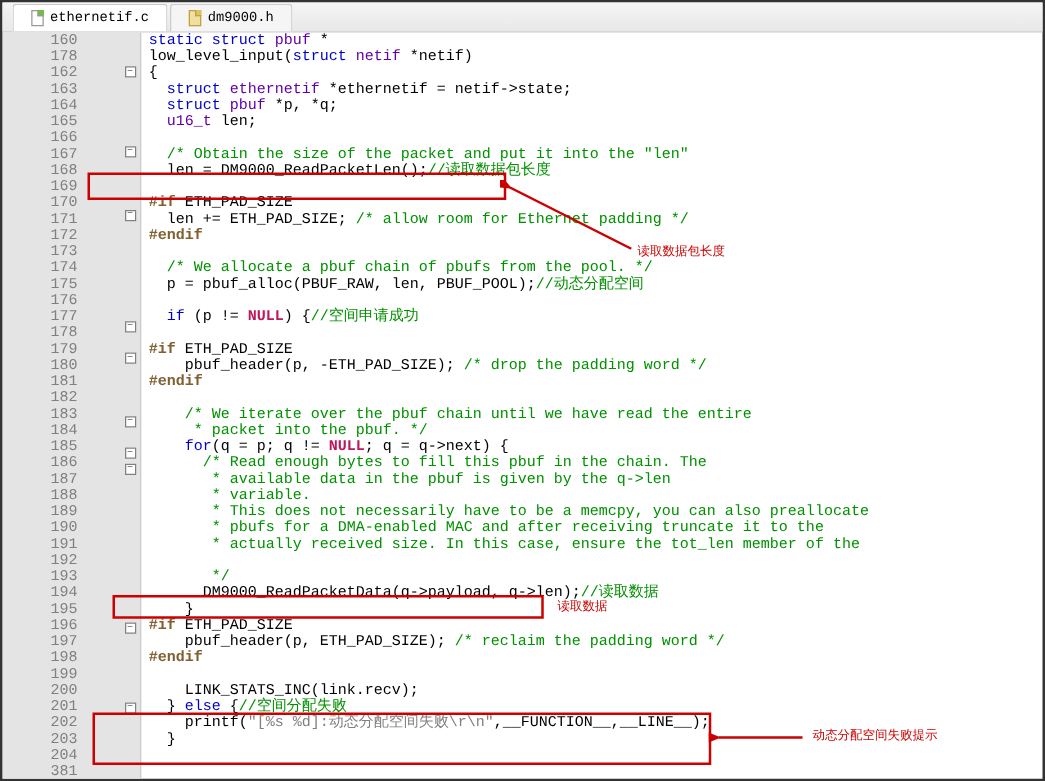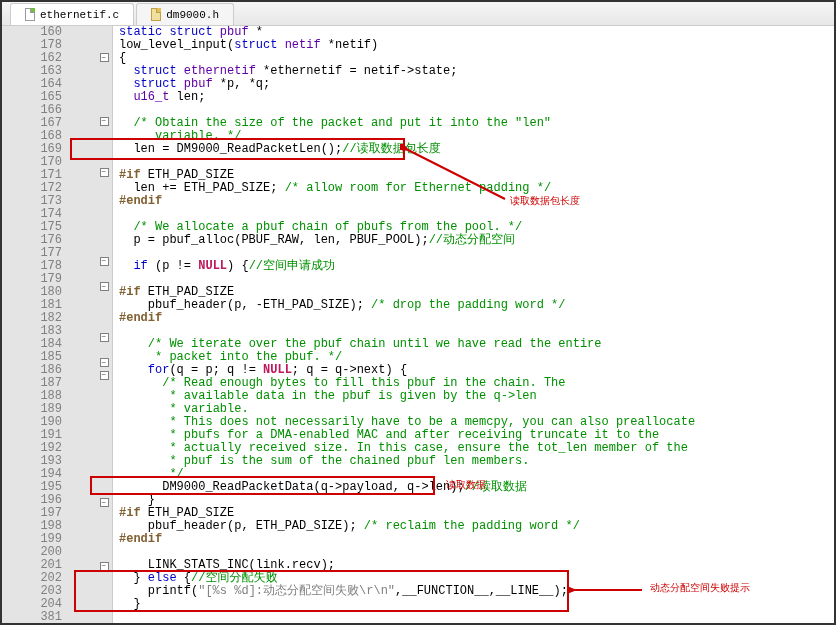--- a/index.html
+++ b/index.html
@@ -149,21 +149,20 @@
     </div>
     <div class="code-col" id="code-col">
         <div class="line"><span class="kw">static</span><span> </span><span class="kw">struct</span><span> </span><span class="type">pbuf</span><span> *</span></div>
         <div class="line"><span>low_level_input(</span><span class="kw">struct</span><span> </span><span class="type">netif</span><span> *netif)</span></div>
         <div class="line"><span>{</span></div>
         <div class="line"><span>  </span><span class="kw">struct</span><span> </span><span class="type">ethernetif</span><span> *ethernetif = netif-&gt;state;</span></div>
         <div class="line"><span>  </span><span class="kw">struct</span><span> </span><span class="type">pbuf</span><span> *p, *q;</span></div>
         <div class="line"><span>  </span><span class="type">u16_t</span><span> len;</span></div>
         <div class="line"></div>
         <div class="line"><span>  </span><span class="cmt">/* Obtain the size of the packet and put it into the "len"</span></div>
-        <div class="line"><span>     </span><span class="cmt">variable. */</span></div>
         <div class="line"><span>  len = DM9000_ReadPacketLen();</span><span class="cmt">//读取数据包长度</span></div>
         <div class="line"></div>
         <div class="line"><span class="pre">#if</span><span> ETH_PAD_SIZE</span></div>
         <div class="line"><span>  len += ETH_PAD_SIZE; </span><span class="cmt">/* allow room for Ethernet padding */</span></div>
         <div class="line"><span class="pre">#endif</span></div>
         <div class="line"></div>
         <div class="line"><span>  </span><span class="cmt">/* We allocate a pbuf chain of pbufs from the pool. */</span></div>
         <div class="line"><span>  p = pbuf_alloc(PBUF_RAW, len, PBUF_POOL);</span><span class="cmt">//动态分配空间</span></div>
         <div class="line"></div>
         <div class="line"><span>  </span><span class="kw">if</span><span> (p != </span><span class="const">NULL</span><span>) {</span><span class="cmt">//空间申请成功</span></div>
@@ -174,21 +173,21 @@
         <div class="line"></div>
         <div class="line"><span>    </span><span class="cmt">/* We iterate over the pbuf chain until we have read the entire</span></div>
         <div class="line"><span>     </span><span class="cmt">* packet into the pbuf. */</span></div>
         <div class="line"><span>    </span><span class="kw">for</span><span>(q = p; q != </span><span class="const">NULL</span><span>; q = q-&gt;next) {</span></div>
         <div class="line"><span>      </span><span class="cmt">/* Read enough bytes to fill this pbuf in the chain. The</span></div>
         <div class="line"><span>       </span><span class="cmt">* available data in the pbuf is given by the q-&gt;len</span></div>
         <div class="line"><span>       </span><span class="cmt">* variable.</span></div>
         <div class="line"><span>       </span><span class="cmt">* This does not necessarily have to be a memcpy, you can also preallocate</span></div>
         <div class="line"><span>       </span><span class="cmt">* pbufs for a DMA-enabled MAC and after receiving truncate it to the</span></div>
         <div class="line"><span>       </span><span class="cmt">* actually received size. In this case, ensure the tot_len member of the</span></div>
-        <div class="line"><span>       </span><span class="cmt">* pbuf is the sum of the chained pbuf len members.</span></div>
+        <div class="line"><span>       </span></div>
         <div class="line"><span>       </span><span class="cmt">*/</span></div>
         <div class="line"><span>      DM9000_ReadPacketData(q-&gt;payload, q-&gt;len);</span><span class="cmt">//读取数据</span></div>
         <div class="line"><span>    }</span></div>
         <div class="line"><span class="pre">#if</span><span> ETH_PAD_SIZE</span></div>
         <div class="line"><span>    pbuf_header(p, ETH_PAD_SIZE); </span><span class="cmt">/* reclaim the padding word */</span></div>
         <div class="line"><span class="pre">#endif</span></div>
         <div class="line"></div>
         <div class="line"><span>    LINK_STATS_INC(link.recv);</span></div>
         <div class="line"><span>  } </span><span class="kw">else</span><span> {</span><span class="cmt">//空间分配失败</span></div>
         <div class="line"><span>    printf(</span><span class="str">"[%s %d]:动态分配空间失败\r\n"</span><span>,__FUNCTION__,__LINE__);</span></div>

